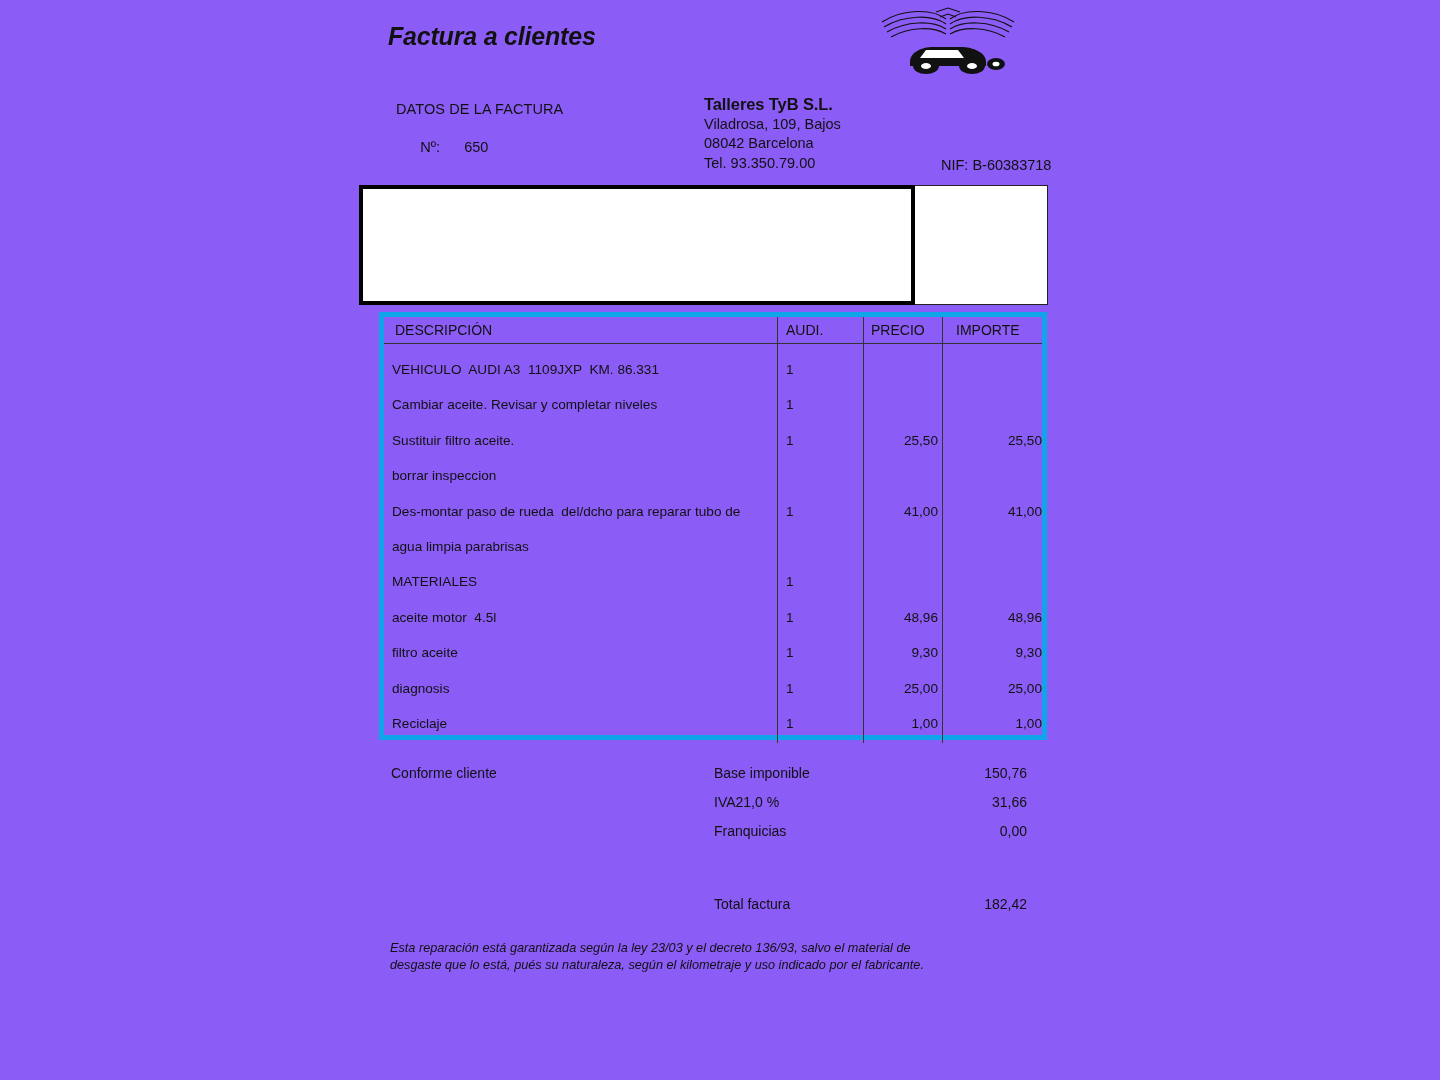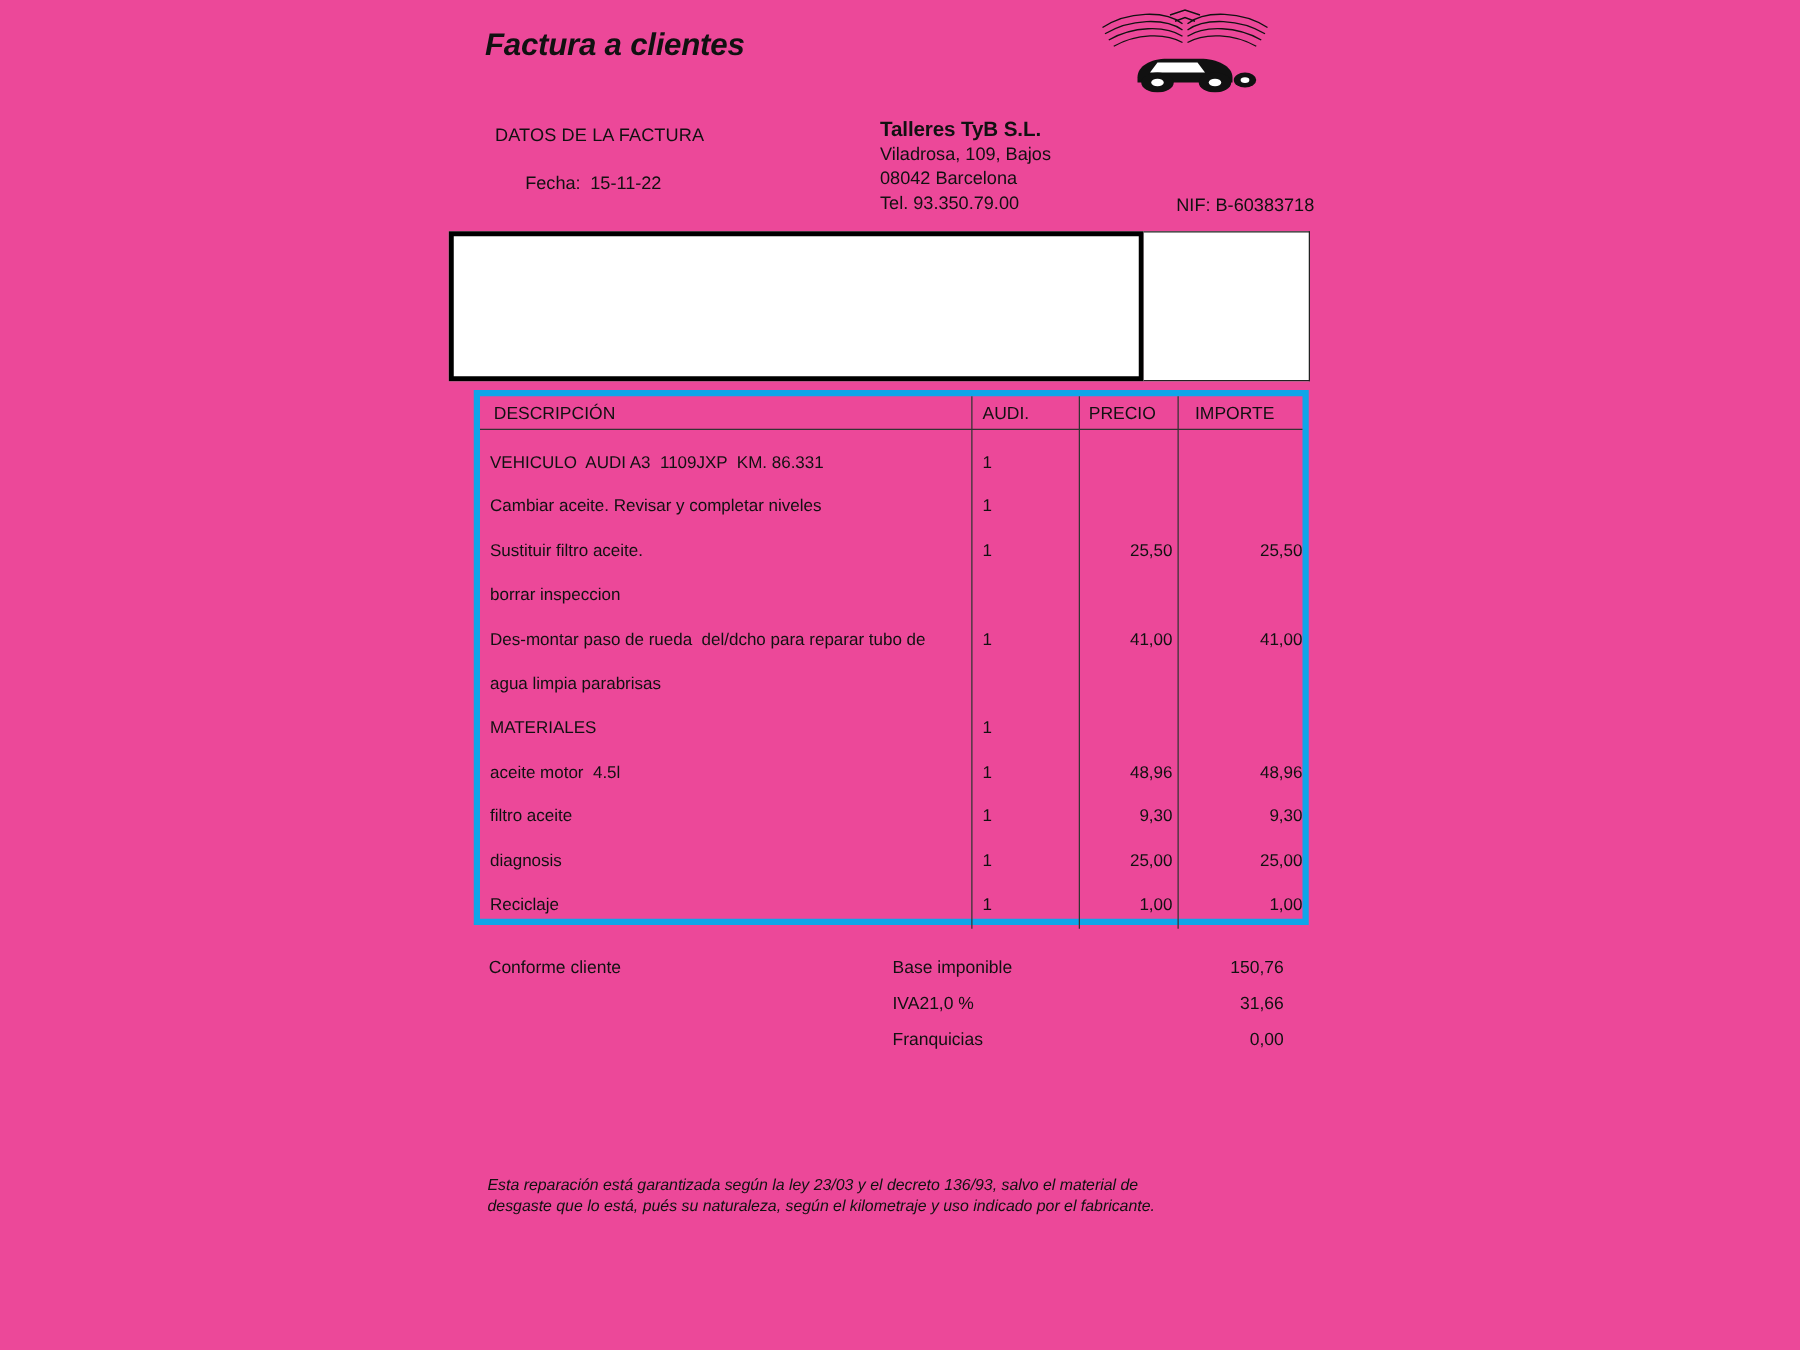--- a/index.html
+++ b/index.html
@@ -14,21 +14,21 @@
     color: #111111;
     position: relative;
     overflow: hidden;
   }
 
   .page {
     position: absolute;
     left: 0; top: 0;
     width: 1440px;
     height: 1080px;
-    background: #ec4899;
+    background: #8b5cf6;
   }
 
   
   .doc-title {
     position: absolute;
     left: 388px;
     top: 22px;
     font-size: 25px;
     font-weight: bold;
     font-style: italic;
@@ -254,20 +254,23 @@
         <ellipse cx="98" cy="60" rx="5" ry="3" fill="#fff"></ellipse>
         <ellipse cx="122" cy="58" rx="9" ry="6"></ellipse>
         <ellipse cx="122" cy="58" rx="3.5" ry="2.3" fill="#fff"></ellipse>
       </g>
     </svg>
   </div>
 
   <div class="invoice-data">
     <div class="hdr">DATOS DE LA FACTURA</div>
     <div class="row-line">
+      <span class="lbl" style="width:44px">Nº:</span><span>650</span>
+    </div>
+    <div class="row-line">
       <span class="lbl" style="width:52px">Fecha:</span><span>15-11-22</span>
     </div>
     <div class="row-line">
       <span class="lbl">Número OR:</span><span></span>
     </div>
   </div>
 
   <div class="company">
     <div class="name">Talleres TyB S.L.</div>
     <div>Viladrosa, 109, Bajos</div>
@@ -370,19 +373,25 @@
     <div class="total-row">
       <span class="t-label">IVA21,0 %</span>
       <span class="t-value">31,66</span>
     </div>
     <div class="total-row">
       <span class="t-label">Franquicias</span>
       <span class="t-value">0,00</span>
     </div>
   </div>
 
+  <div class="grand">
+    <div class="total-row">
+      <span class="t-label">Total factura</span>
+      <span class="t-value">182,42</span>
+    </div>
+  </div>
 
   <div class="legal">
     <div>Esta reparación está garantizada según la ley 23/03 y el decreto 136/93, salvo el material de</div>
     <div>desgaste que lo está, pués su naturaleza, según el kilometraje y uso indicado por el fabricante.</div>
   </div>
 
 </div>
 
 </body></html>

